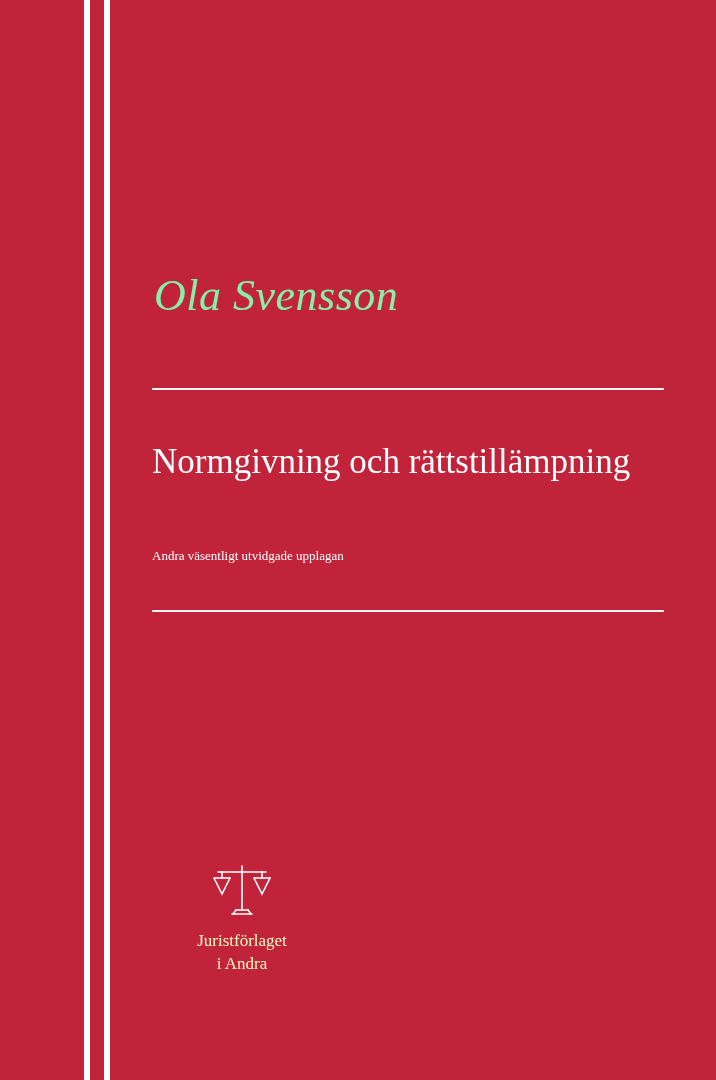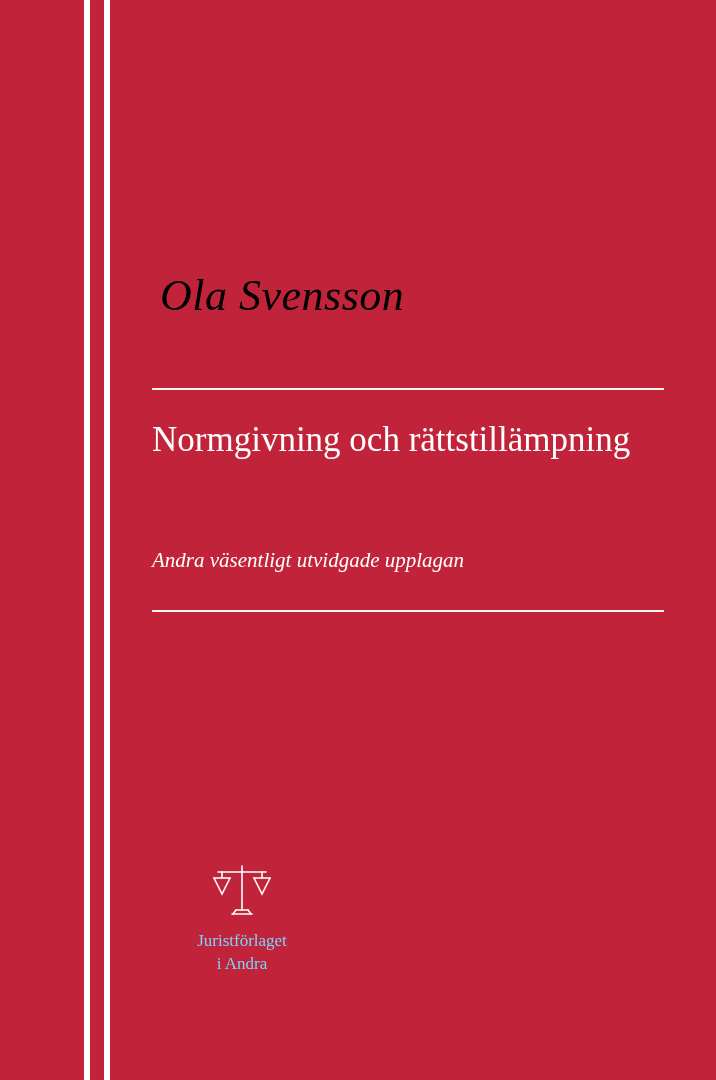--- a/index.html
+++ b/index.html
@@ -38,71 +38,70 @@
     position: absolute;
     left: 152px;
     right: 52px;
     top: 0;
     bottom: 0;
   }
 
   .author {
     position: absolute;
     top: 272px;
-    left: 8px;
+    left: 2px;
     font-style: italic;
     font-size: 44px;
-    color: #000000;
+    color: #86efac;
     letter-spacing: 0.5px;
     line-height: 1.1;
     white-space: nowrap;
   }
 
   .rule-h {
     position: absolute;
     left: 0;
     right: 0;
     height: 1.5px;
     background: #ffffff;
     opacity: 0.95;
   }
   .rule-h.top { top: 388px; }
   .rule-h.bottom { top: 610px; }
 
   .title {
     position: absolute;
-    top: 418px;
+    top: 440px;
     left: 0;
     right: 0;
     color: #ffffff;
     font-size: 35px;
     line-height: 1.27;
     font-weight: normal;
     margin: 0;
   }
   .title .line { display: block; }
 
   .subtitle {
     position: absolute;
     top: 548px;
     left: 0;
     color: #ffffff;
-    font-style: italic;
-    font-size: 21px;
+    font-size: 13px;
     line-height: 1.2;
     white-space: nowrap;
   }
 
   .publisher {
     position: absolute;
     left: 152px;
     width: 180px;
     top: 862px;
     text-align: center;
-    color: #7dd3fc;
+    color: #fef9c3;
   }
   .publisher .logo {
     display: block;
     margin: 0 auto 10px auto;
     width: 60px;
     height: 58px;
   }
   .publisher .name {
     display: block;
     font-size: 17px;

